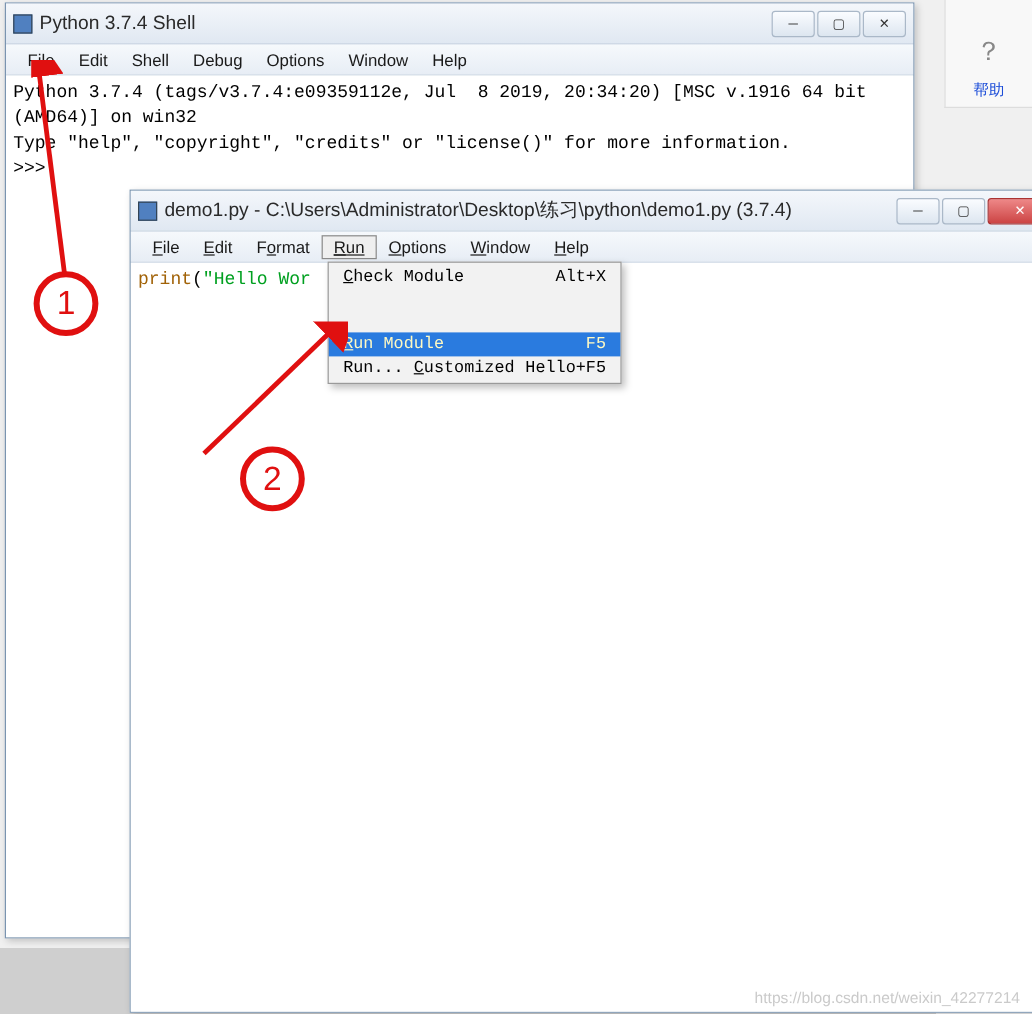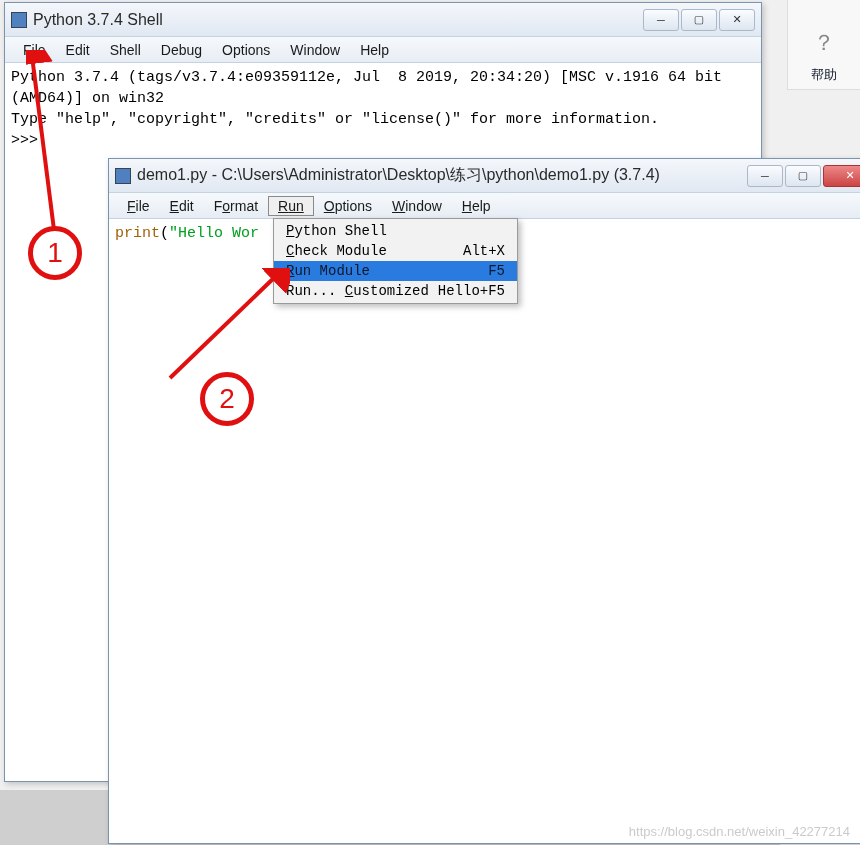--- a/index.html
+++ b/index.html
@@ -26,21 +26,21 @@
   text-align: center;
   padding-top: 28px;
 }
 .help-icon {
   display: block;
   font-size: 22px;
   color: #888;
 }
 .help-text {
   font-size: 13px;
-  color: #0f172a;
+  color: #1d4ed8;
   margin-top: 8px;
 }
 
 
 .window {
   position: absolute;
   background: #fff;
   border: 1px solid #7a94b0;
   box-shadow: 2px 2px 6px rgba(0,0,0,0.2);
 }
@@ -171,21 +171,22 @@
   padding: 2px 0;
 }
 .dd-item {
   display: flex;
   justify-content: space-between;
   padding: 2px 12px;
   color: #000;
 }
 .dd-item.selected {
   background: #2a7bdf;
-  color: #0f172a;
+  color: #fef9c3;
+  margin-top: 36px;
 }
 .dd-item u { text-decoration: underline; }
 
 
 .kw { color: #a16207; }
 .str { color: #00a020; }
 
 
 .anno-circle {
   position: absolute;
@@ -285,24 +286,20 @@
     <span class="menu-item open"><u>R</u>un</span>
     <span class="menu-item"><u>O</u>ptions</span>
     <span class="menu-item"><u>W</u>indow</span>
     <span class="menu-item"><u>H</u>elp</span>
   </div>
   <div class="content-area"><span class="kw">print</span><span>(</span><span class="str">"Hello Wor</span></div>
 </div>
 
 <div class="dropdown">
   <div class="dd-item">
-    <span><u>P</u>ython Shell</span>
-      <span></span>
-  </div>
-  <div class="dd-item">
     <span><u>C</u>heck Module</span>
       <span>Alt+X</span>
   </div>
   <div class="dd-item selected">
     <span><u>R</u>un Module</span>
       <span>F5</span>
   </div>
   <div class="dd-item">
     <span>Run... <u>C</u>ustomized</span>
       <span>Hello+F5</span>

